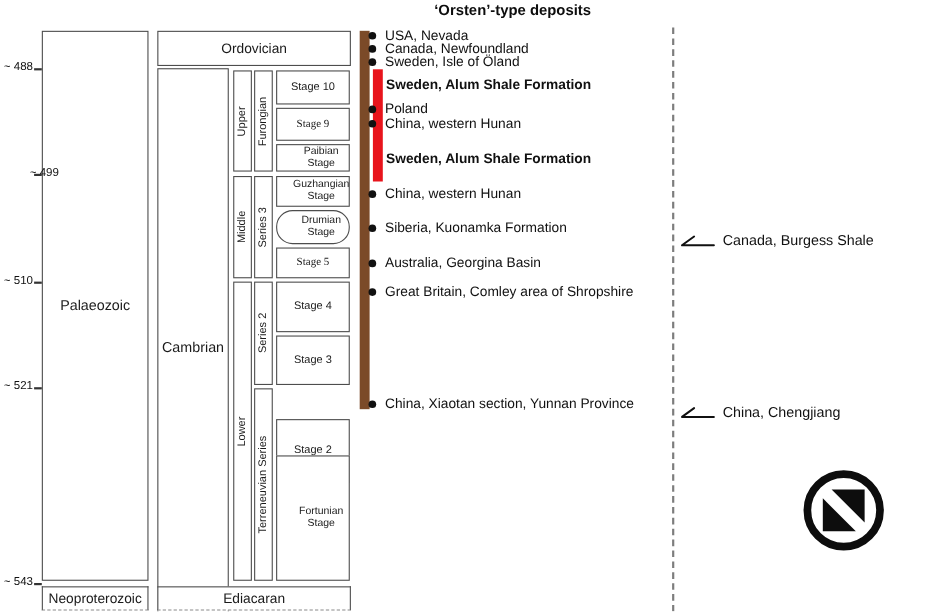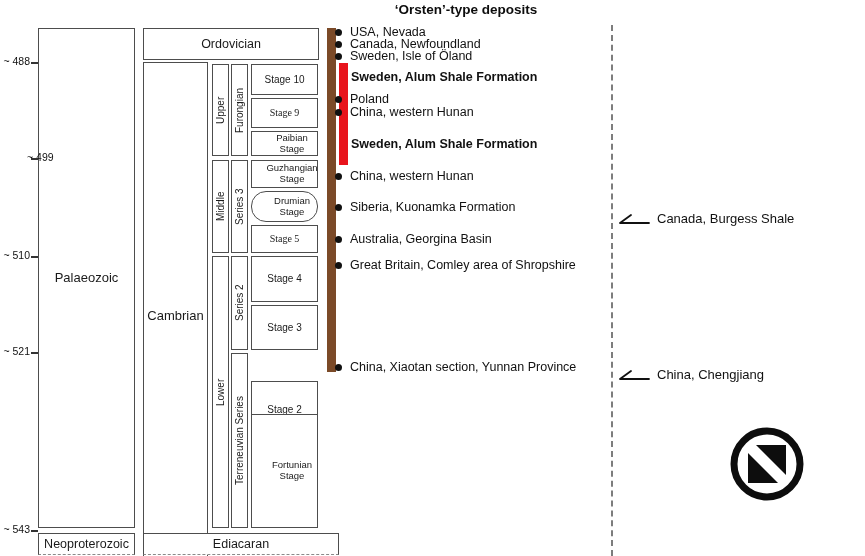--- a/index.html
+++ b/index.html
@@ -78,21 +78,21 @@
       <div class="box fs-xs" style="left: 251px; top: 160px; width: 67px; height: 28px;">Guzhangian Stage</div>
       <div class="box fs-xs" style="left: 251px; top: 191px; width: 67px; height: 31px; border-radius: 15px;">Drumian Stage</div>
       <div class="box fs-sm" style="left: 251px; top: 225px; width: 67px; height: 28px; font-family: Liberation Serif, serif;">Stage 5</div>
       <div class="box fs-sm vertical" style="left: 212px; top: 256px; width: 17px; height: 272px;">Lower</div>
       <div class="box fs-sm vertical" style="left: 231px; top: 256px; width: 17px; height: 94px;">Series 2</div>
       <div class="box fs-sm" style="left: 251px; top: 256px; width: 67px; height: 46px;">Stage 4</div>
       <div class="box fs-sm" style="left: 251px; top: 305px; width: 67px; height: 45px;">Stage 3</div>
       <div class="box fs-sm vertical" style="left: 231px; top: 353px; width: 17px; height: 175px;">Terreneuvian Series</div>
       <div class="box fs-sm" style="left: 251px; top: 353px; width: 67px; height: 58px; margin-top: 28px;">Stage 2</div>
       <div class="box fs-xs" style="left: 251px; top: 414px; width: 67px; height: 114px;">Fortunian Stage</div>
-      <div class="box fs-md dashed-bottom" style="left: 143px; top: 533px; width: 196px; height: 22px;">Ediacaran</div>
+      <div class="box fs-md dashed-bottom" style="left: 143px; top: 533px; width: 176px; height: 22px;">Ediacaran</div>
     </div>
   <div id="ticks">
       <div class="tick-label" style="top: 55px;">~ 488</div>
       <div class="tick-line" style="left: 31px; width: 7px; top: 62px;"></div>
       <div class="tick-label" style="top: 151px; padding-left: 27px;">~ 499</div>
       <div class="tick-line" style="left: 31px; width: 7px; top: 158px;"></div>
       <div class="tick-label" style="top: 249px;">~ 510</div>
       <div class="tick-line" style="left: 31px; width: 7px; top: 256px;"></div>
       <div class="tick-label" style="top: 345px;">~ 521</div>
       <div class="tick-line" style="left: 31px; width: 7px; top: 352px;"></div>

